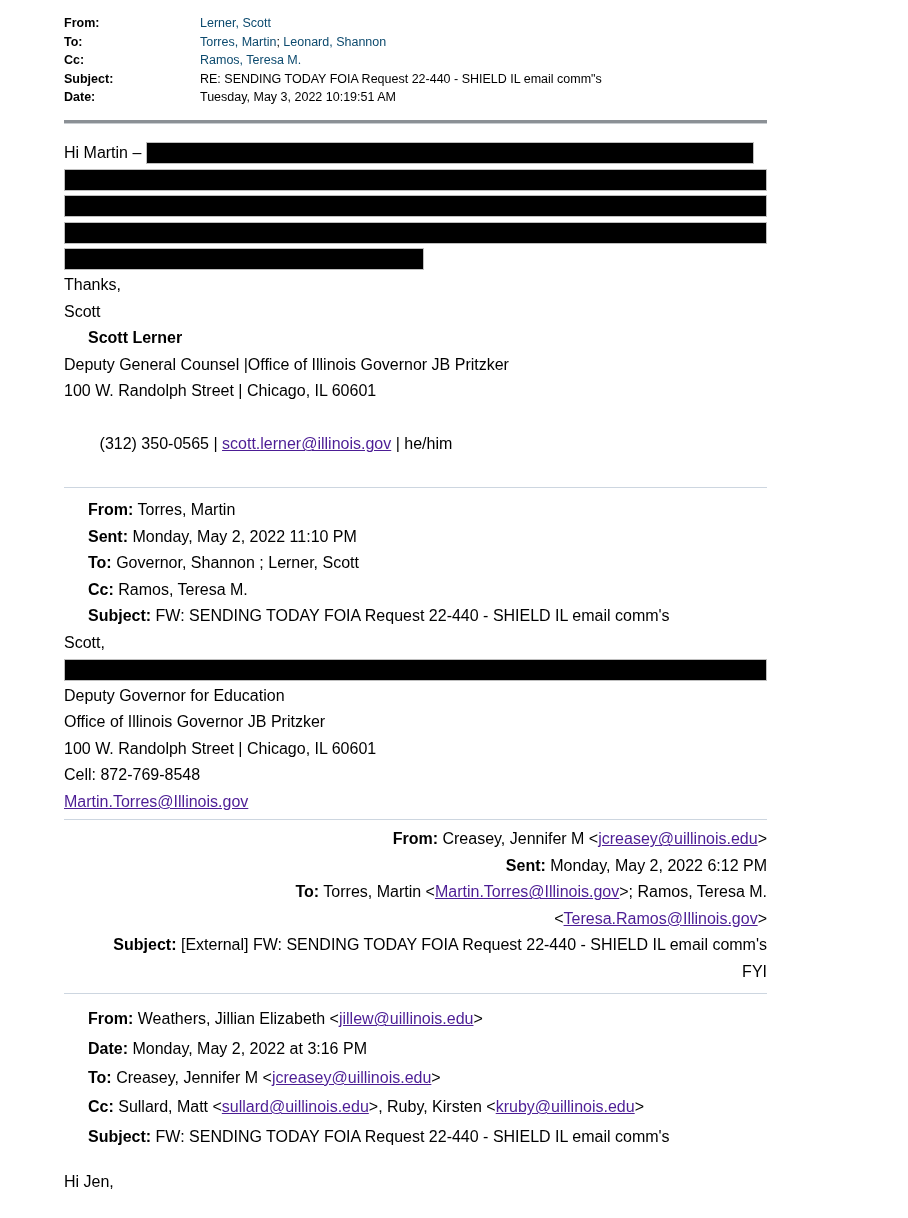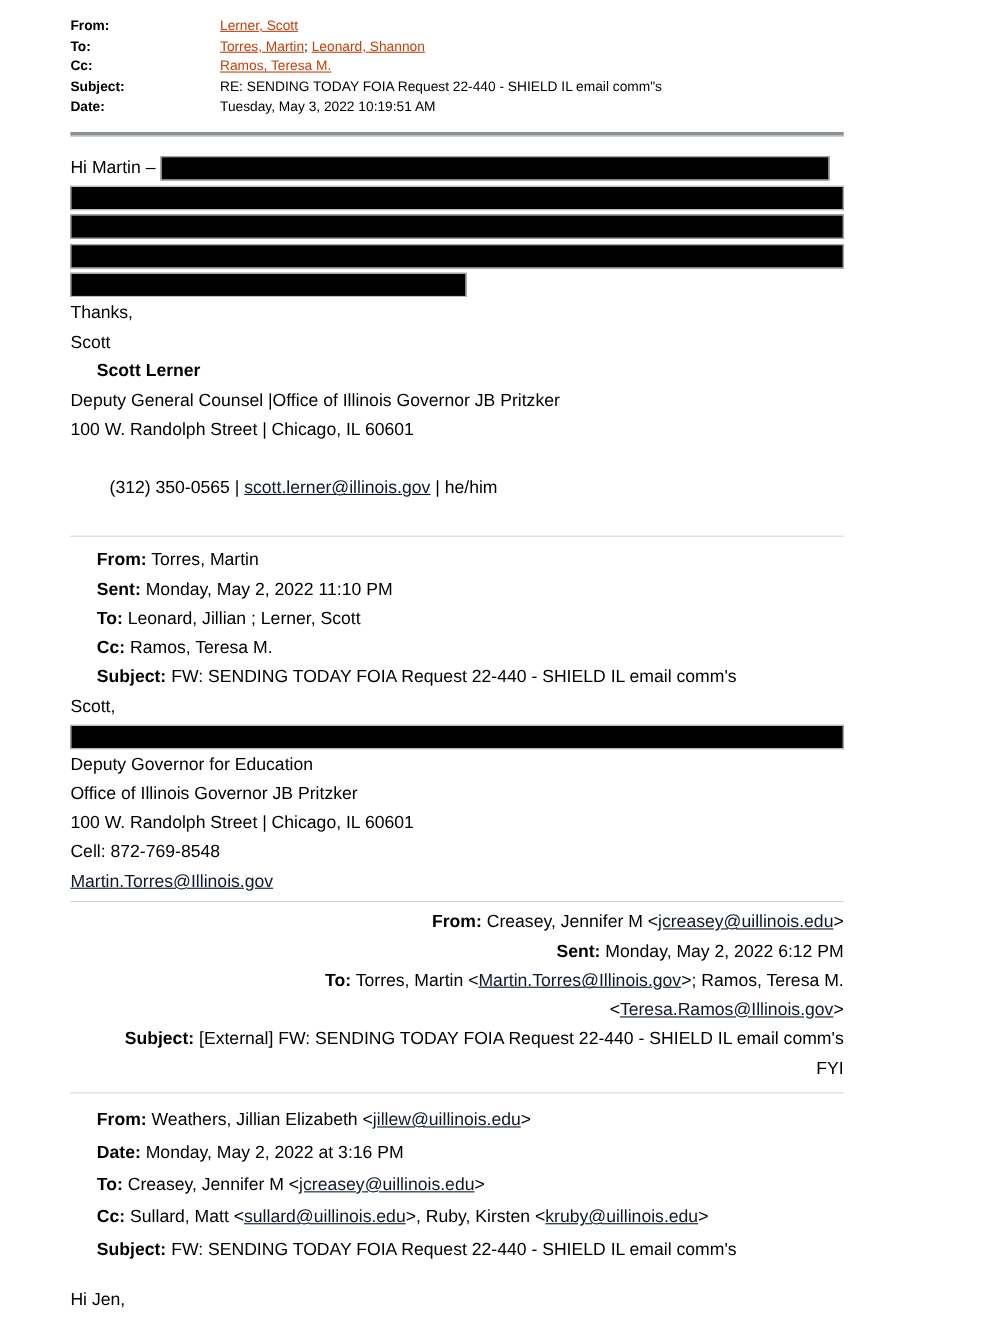--- a/index.html
+++ b/index.html
@@ -13,37 +13,37 @@
     overflow:hidden;
     border-radius:21px;
   }
   .content { padding:14px 33px 0 64px; }
 
   
   .msg-header { font-size:12.5px; line-height:18.6px; }
   .hrow { display:flex; }
   .hlabel { width:136px; font-weight:bold; flex:0 0 136px; }
   .hval { white-space:pre-wrap; }
-  .toplink { color:#c2410c; text-decoration:underline; cursor:pointer; }
+  .toplink { color:#0c4a6e; cursor:pointer; }
   .hsep { color:#000; white-space:pre-wrap; }
 
   .thick-divider {
     margin-top:13px;
     height:4px;
     background:#8b9095;
     border-bottom:1px solid #c9cdd1;
   }
 
   
   .body-text { margin-top:16px; font-size:16px; }
   .line { line-height:26.5px; white-space:pre-wrap; }
   .line span { white-space:pre-wrap; }
   .line-lg { line-height:29.3px; }
   .b { font-weight:bold;margin-left:24px; }
-  .blink { color:#0f172a; text-decoration:underline; cursor:pointer; }
+  .blink { color:#4c1d95; text-decoration:underline; cursor:pointer; }
 
   
   .bar-row { display:flex; align-items:center; height:26.5px; }
   .bar {
     background:#000000;
     height:22px;
     border:1px solid #bfbfbf;
   }
   .bar-inline { flex:1; margin-left:5px; margin-right:13px; }
   .bar-w2 { width:778px; }
@@ -115,21 +115,21 @@
       <div class="line">
         <span>(312) 350-0565 | </span><a class="blink">scott.lerner@illinois.gov</a><span> | he/him</span>
       </div>
     </div>
 
     <div class="thin-divider div-1"></div>
 
     <div class="body-text" style="margin-top:0;">
       <div class="line"><span class="b">From:</span><span> Torres, Martin</span></div>
       <div class="line"><span class="b">Sent:</span><span> Monday, May 2, 2022 11:10 PM</span></div>
-      <div class="line"><span class="b">To:</span><span> Leonard, Jillian ; Lerner, Scott</span></div>
+      <div class="line"><span class="b">To:</span><span> Governor, Shannon ; Lerner, Scott</span></div>
       <div class="line"><span class="b">Cc:</span><span> Ramos, Teresa M.</span></div>
       <div class="line"><span class="b">Subject:</span><span> FW: SENDING TODAY FOIA Request 22-440 - SHIELD IL email comm's</span></div>
       <div class="line">Scott,</div>
       <div class="bar-row">
           <span class="bar bar-m2"></span>
         </div>
       <div class="line">Deputy Governor for Education</div>
       <div class="line">Office of Illinois Governor JB Pritzker</div>
       <div class="line">100 W. Randolph Street | Chicago, IL 60601</div>
       <div class="line">Cell: 872-769-8548</div>

